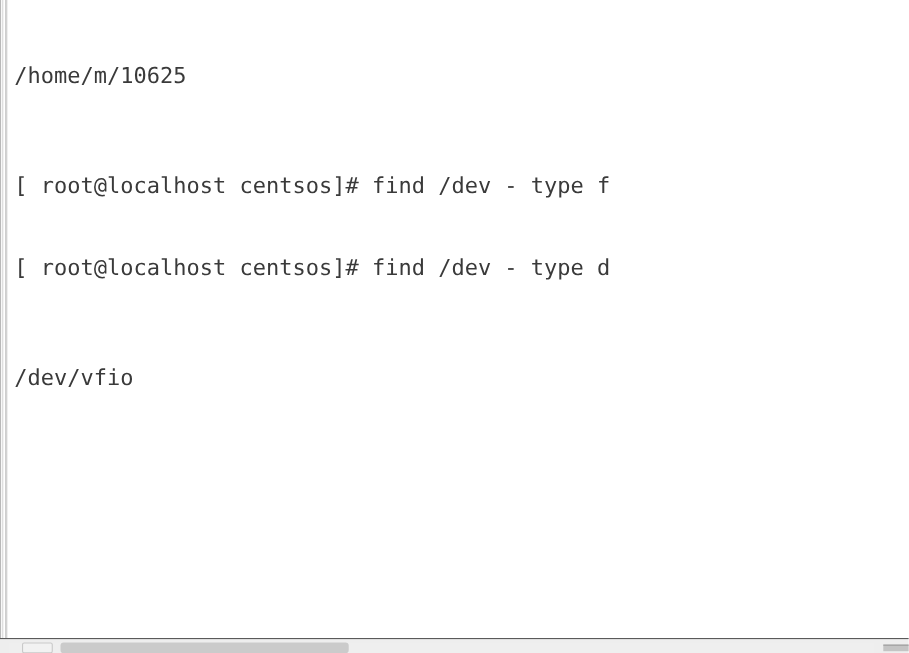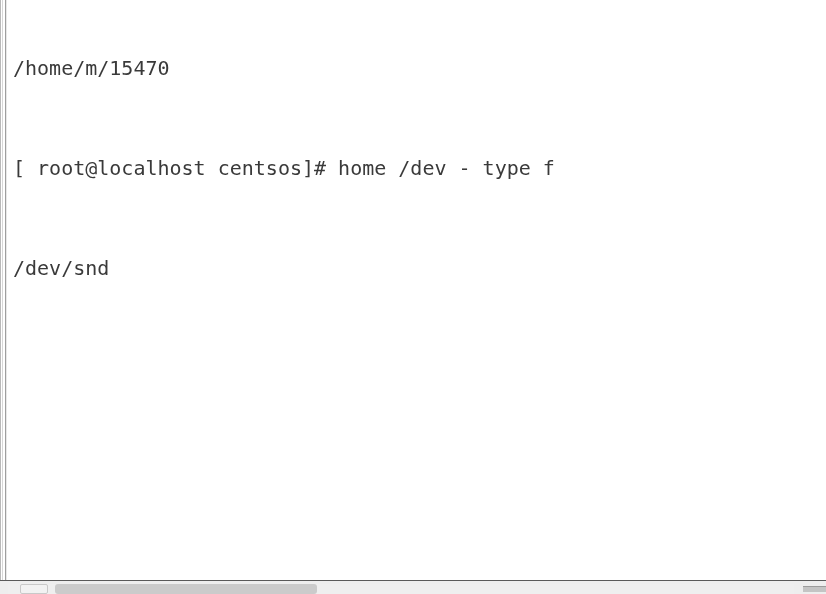--- a/index.html
+++ b/index.html
@@ -158,25 +158,26 @@
 <div id="terminal-window">
 
   <div class="frame-edge-outer"></div>
   <div class="frame-edge-mid"></div>
   <div class="frame-edge-inner"></div>
   <div class="frame-edge-inner2"></div>
 
   <div id="screen">
     <div id="screen-lines">
 
-      <div class="term-line">/home/m/15470</div>
-
-      <div class="term-line prompt-line">[ root@localhost centsos]# home /dev - type f</div>
-
-      <div class="term-line">/dev/snd</div>
+      <div class="term-line">/home/m/10625</div>
+
+      <div class="term-line prompt-line">[ root@localhost centsos]# find /dev - type f</div>
+      <div class="term-line prompt-line">[ root@localhost centsos]# find /dev - type d</div>
+
+      <div class="term-line">/dev/vfio</div>
       
       
       
       
       
       
       
       
       
       

